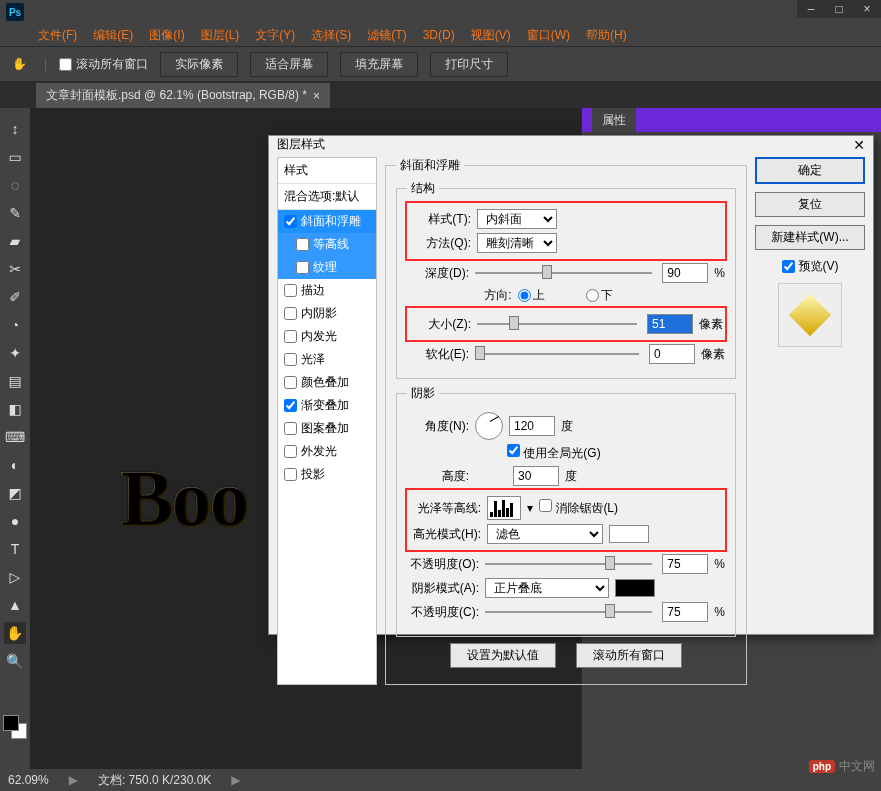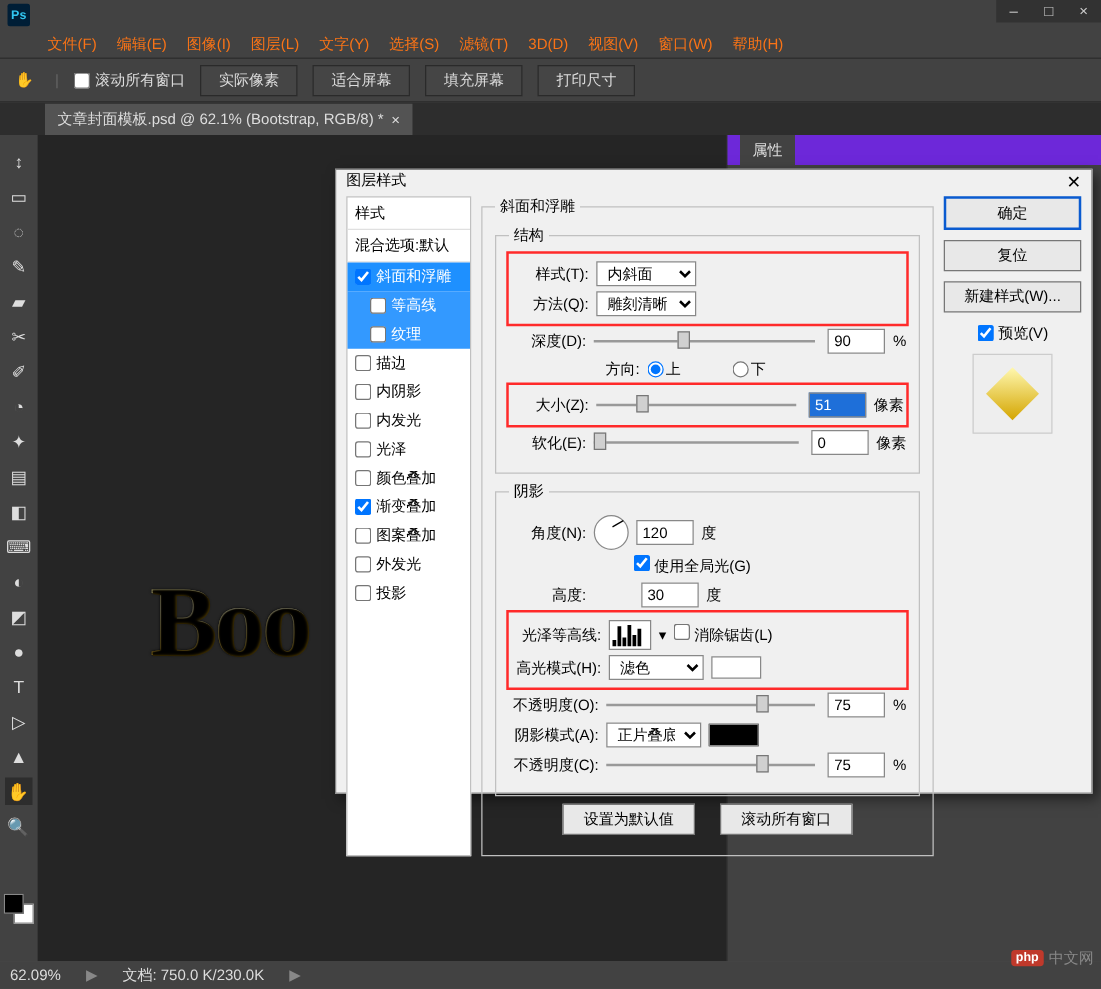--- a/index.html
+++ b/index.html
@@ -328,36 +328,36 @@
                   <span style="height:40%"></span>
                   <span style="height:95%"></span>
                   <span style="height:50%"></span>
                   <span style="height:80%"></span>
               </div>
               <span>▾</span>
               <label><input type="checkbox" style=""> <span>消除锯齿(L)</span></label>
             </div>
             <div class="row">
               <label style="min-width:72px">高光模式(H):</label>
-              <select style="width:76px"><option>滤色</option></select>
+              <select style="width:116px"><option>滤色</option></select>
               <span class="swatch" style="background:#fff"></span>
             </div>
           </div>
           <div class="row">
             <label style="min-width:72px">不透明度(O):</label>
             <div class="slider">
                 <div class="track"></div>
                 <div class="thumb" style="left:72%"></div>
               </div>
             <input type="text" value="75" style="">
             <span>%</span>
           </div>
           <div class="row">
             <label style="min-width:72px">阴影模式(A):</label>
-            <select style="width:76px"><option>正片叠底</option></select>
+            <select style="width:124px"><option>正片叠底</option></select>
             <span class="swatch" style="background:#000"></span>
           </div>
           <div class="row">
             <label style="min-width:72px">不透明度(C):</label>
             <div class="slider">
                 <div class="track"></div>
                 <div class="thumb" style="left:72%"></div>
               </div>
             <input type="text" value="75" style="">
             <span>%</span>

